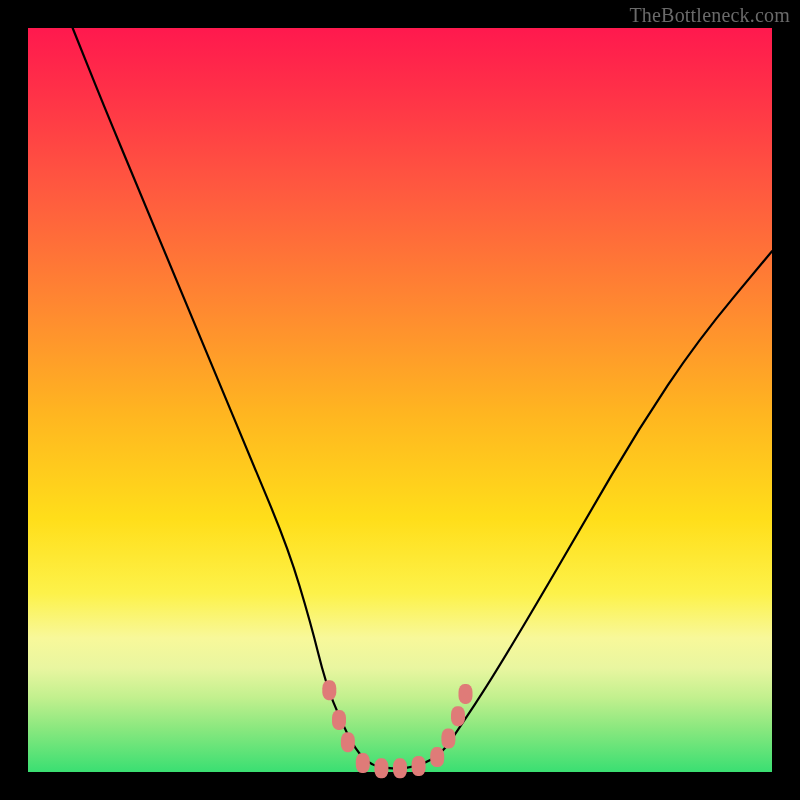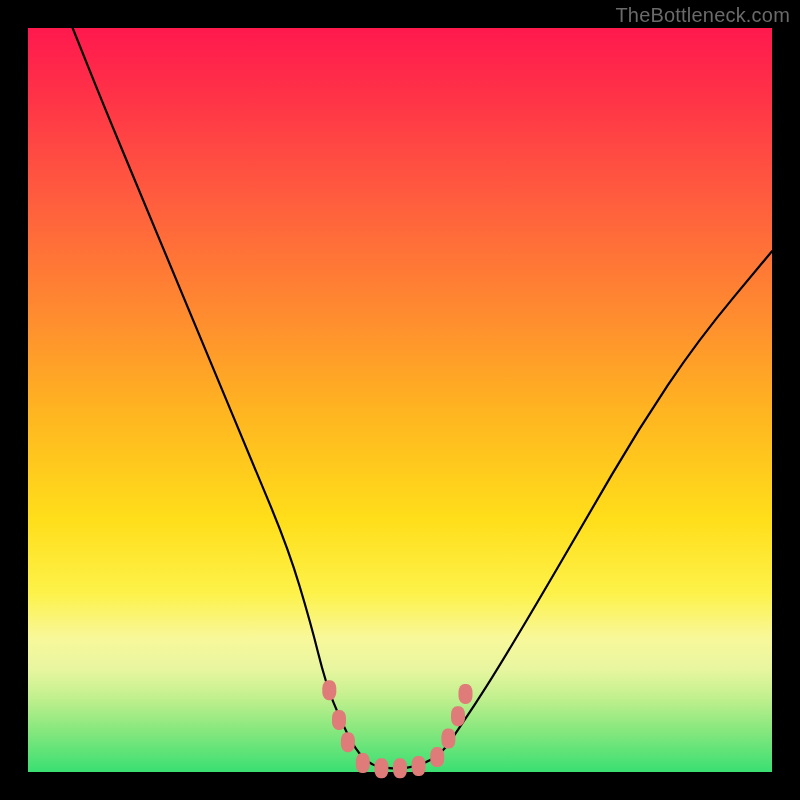--- a/index.html
+++ b/index.html
@@ -19,20 +19,21 @@
   }
   .watermark {
     position: absolute;
     top: 4px;
     right: 10px;
     color: #6a6a6a;
     font-size: 20px;
     font-weight: 500;
     letter-spacing: 0.2px;
     user-select: none;
+    font-family: Liberation Serif, serif;
   }
   .plot {
     position: absolute;
     left: 28px;
     top: 28px;
     width: 744px;
     height: 744px;
   }
   .gradient-bg {
     position: absolute;

